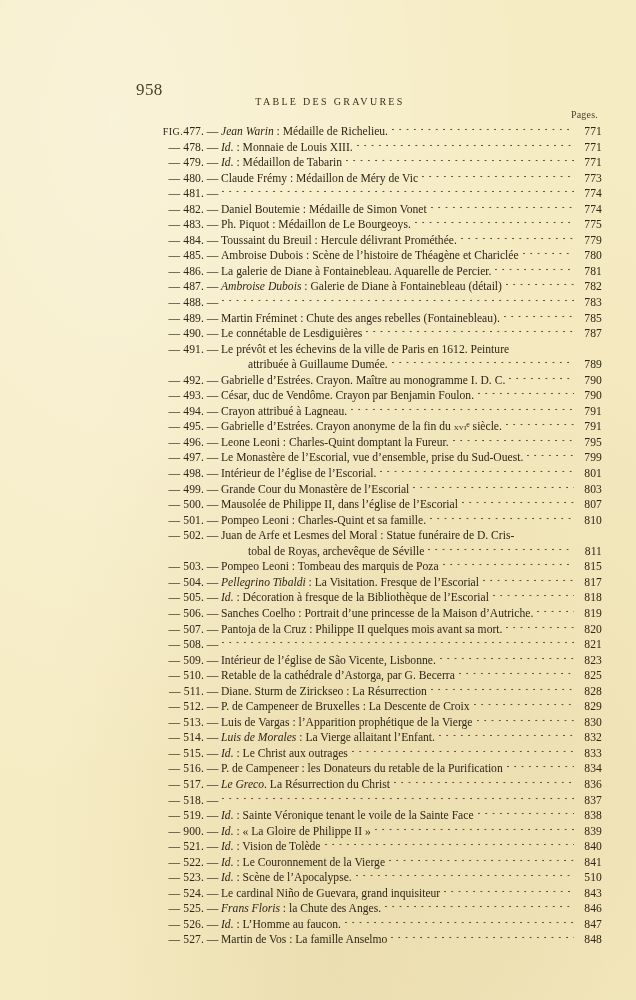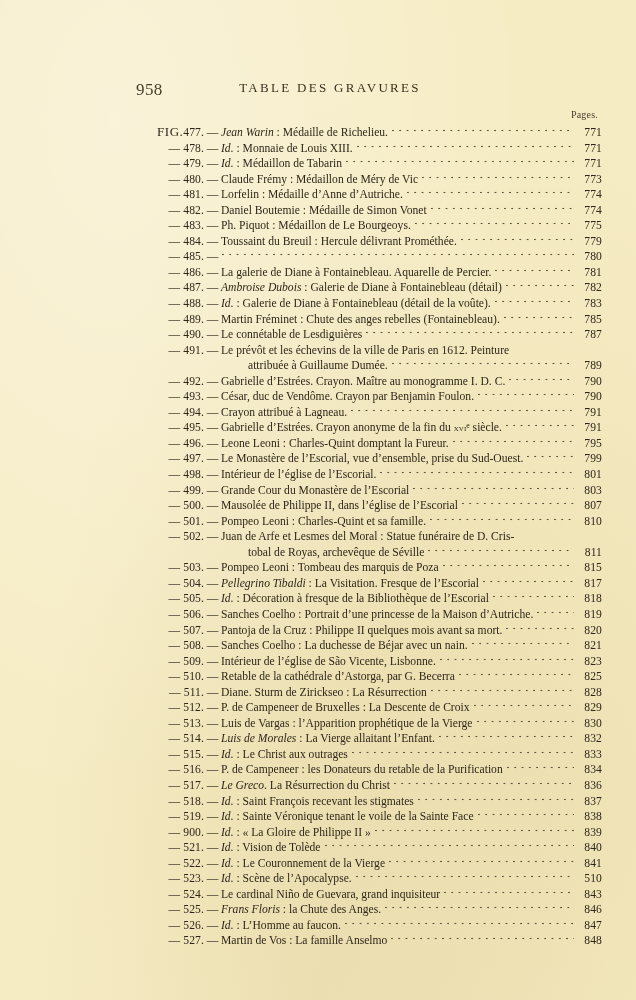--- a/index.html
+++ b/index.html
@@ -43,23 +43,23 @@
     left: 136px;
     top: 0;
     font-size: 17px;
     letter-spacing: 0.4px;
     color: #4a3f2b;
   }
   .head-title {
     position: absolute;
     left: 0;
     right: 0;
-    top: 0;
+    top: 16px;
     text-align: center;
-    font-size: 13px;
+    font-size: 10px;
     letter-spacing: 2.3px;
     color: #3a3121;
     padding-left: 24px;
   }
 
   .pages-label {
     position: absolute;
     top: 109px;
     right: 38px;
     font-size: 10px;
@@ -89,21 +89,21 @@
   .num {
     flex: 0 0 auto;
     text-align: right;
     width: 56px;
     letter-spacing: 0.1px;
   }
   .num.first {
     width: 56px;
   }
   .smallcap {
-    font-size: 13px;
+    font-size: 10px;
     letter-spacing: 0.5px;
     margin-top: 44px;
   }
   .dash {
     flex: 0 0 auto;
     width: 17px;
     text-align: center;
   }
   .txt {
     flex: 0 0 auto;
@@ -201,21 +201,20 @@
           <span class="dash">—</span>
           <span class="txt">Claude Frémy : Médaillon de Méry de Vic</span>
           <span class="leaders"></span>
           <span class="pg">773</span>
         </div>
       </div>
       <div class="entry">
         <div class="entry-main">
           <span class="num">— 481.</span>
           <span class="dash">—</span>
-          <span class="txt">Lorfelin : Médaille d’Anne d’Autriche.</span>
           <span class="leaders"></span>
           <span class="pg">774</span>
         </div>
       </div>
       <div class="entry">
         <div class="entry-main">
           <span class="num">— 482.</span>
           <span class="dash">—</span>
           <span class="txt">Daniel Boutemie : Médaille de Simon Vonet</span>
           <span class="leaders"></span>
@@ -237,20 +236,21 @@
           <span class="dash">—</span>
           <span class="txt">Toussaint du Breuil : Hercule délivrant Prométhée.</span>
           <span class="leaders"></span>
           <span class="pg">779</span>
         </div>
       </div>
       <div class="entry">
         <div class="entry-main">
           <span class="num">— 485.</span>
           <span class="dash">—</span>
+          <span class="txt">Ambroise Dubois : Scène de l’histoire de Théagène et Chariclée</span>
           <span class="leaders"></span>
           <span class="pg">780</span>
         </div>
       </div>
       <div class="entry">
         <div class="entry-main">
           <span class="num">— 486.</span>
           <span class="dash">—</span>
           <span class="txt">La galerie de Diane à Fontainebleau. Aquarelle de Percier.</span>
           <span class="leaders"></span>
@@ -263,21 +263,20 @@
           <span class="dash">—</span>
           <span class="txt"><i>Ambroise Dubois</i> : Galerie de Diane à Fontainebleau (détail)</span>
           <span class="leaders"></span>
           <span class="pg">782</span>
         </div>
       </div>
       <div class="entry">
         <div class="entry-main">
           <span class="num">— 488.</span>
           <span class="dash">—</span>
-          <span class="txt"><i>Id.</i> : Galerie de Diane à Fontainebleau (détail de la voûte).</span>
           <span class="leaders"></span>
           <span class="pg">783</span>
         </div>
       </div>
       <div class="entry">
         <div class="entry-main">
           <span class="num">— 489.</span>
           <span class="dash">—</span>
           <span class="txt">Martin Fréminet : Chute des anges rebelles (Fontainebleau).</span>
           <span class="leaders"></span>
@@ -453,21 +452,20 @@
           <span class="dash">—</span>
           <span class="txt">Pantoja de la Cruz : Philippe II quelques mois avant sa mort.</span>
           <span class="leaders"></span>
           <span class="pg">820</span>
         </div>
       </div>
       <div class="entry">
         <div class="entry-main">
           <span class="num">— 508.</span>
           <span class="dash">—</span>
-          <span class="txt">Sanches Coelho : La duchesse de Béjar avec un nain.</span>
           <span class="leaders"></span>
           <span class="pg">821</span>
         </div>
       </div>
       <div class="entry">
         <div class="entry-main">
           <span class="num">— 509.</span>
           <span class="dash">—</span>
           <span class="txt">Intérieur de l’église de São Vicente, Lisbonne.</span>
           <span class="leaders"></span>
@@ -543,21 +541,20 @@
           <span class="dash">—</span>
           <span class="txt"><i>Le Greco</i>. La Résurrection du Christ</span>
           <span class="leaders"></span>
           <span class="pg">836</span>
         </div>
       </div>
       <div class="entry">
         <div class="entry-main">
           <span class="num">— 518.</span>
           <span class="dash">—</span>
-          <span class="txt"><i>Id.</i> : Saint François recevant les stigmates</span>
           <span class="leaders"></span>
           <span class="pg">837</span>
         </div>
       </div>
       <div class="entry">
         <div class="entry-main">
           <span class="num">— 519.</span>
           <span class="dash">—</span>
           <span class="txt"><i>Id.</i> : Sainte Véronique tenant le voile de la Sainte Face</span>
           <span class="leaders"></span>

